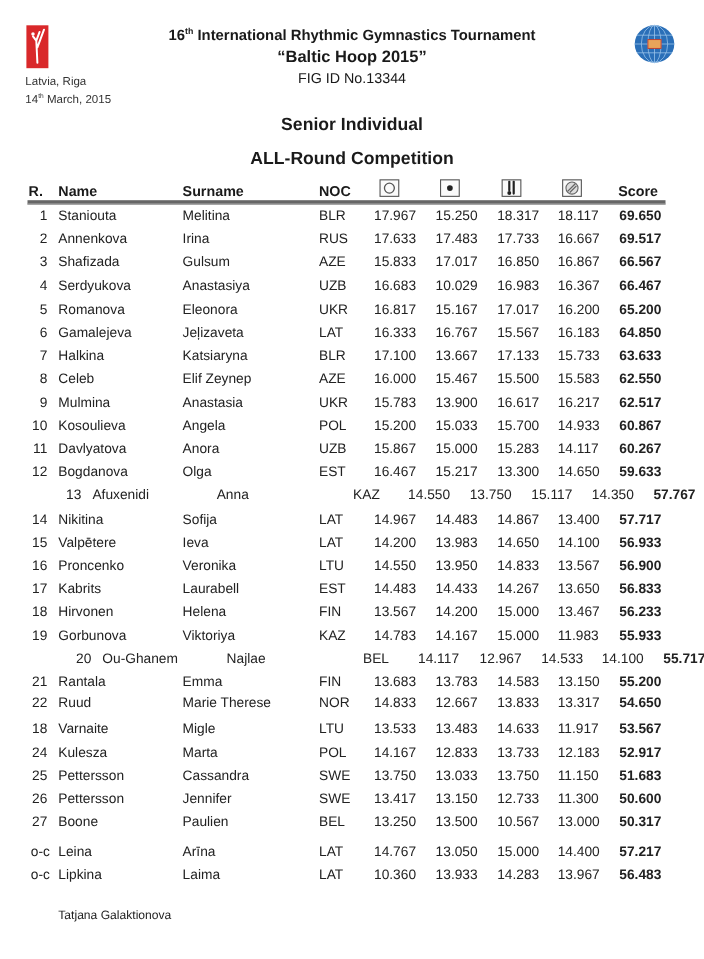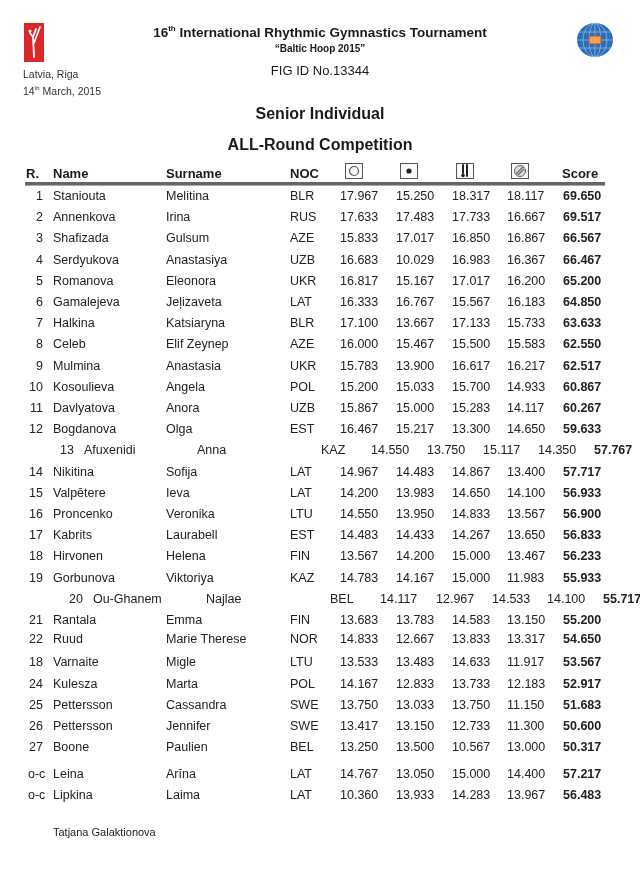--- a/index.html
+++ b/index.html
@@ -6,21 +6,21 @@
   body { width: 640px; height: 872px; position: relative; overflow: hidden;
          font-family: "Liberation Sans", "DejaVu Sans", sans-serif; color: #1a1a1a; }
   .logo-left { position: absolute; left: 24px; top: 23px; width: 20px; height: 39px; background: #d9282a; }
   .logo-left svg { display: block; }
   .loc { position: absolute; left: 23px; top: 67px; font-size: 10.5px; line-height: 14px; color: #333; }
   .loc sup { font-size: 6px; }
   .logo-right { position: absolute; left: 576px; top: 22px; width: 38px; height: 36px; }
   .title-block { position: absolute; left: 0; width: 640px; text-align: center; }
   .t1 { top: 24px; font-size: 13.5px; font-weight: bold; }
   .t1 sup { font-size: 8px; }
-  .t2 { top: 43px; font-size: 10px; font-weight: bold; }
+  .t2 { top: 43px; font-size: 15px; font-weight: bold; }
   .t3 { top: 63px; font-size: 13px; }
   .t4 { top: 105px; font-size: 16px; font-weight: bold; }
   .t5 { top: 136px; font-size: 16px; font-weight: bold; }
 
   .hdr { position: absolute; top: 163px; left: 0; width: 640px; height: 22px; font-size: 13px; font-weight: bold; }
   .hdr span { position: absolute; top: 3px; }
   .rule { position: absolute; left: 25px; top: 182px; width: 580px; height: 3px; background: #666; border-bottom: 1px solid #aaa; }
   .app-icon { position: absolute; top: 163px; width: 18px; height: 16px; border: 1px solid #555; box-sizing: border-box; background: #fafafa; display: flex; align-items: center; justify-content: center; }
 
   .row { position: absolute; left: 0; width: 640px; height: 21px; font-size: 12.5px; color: #222; }

